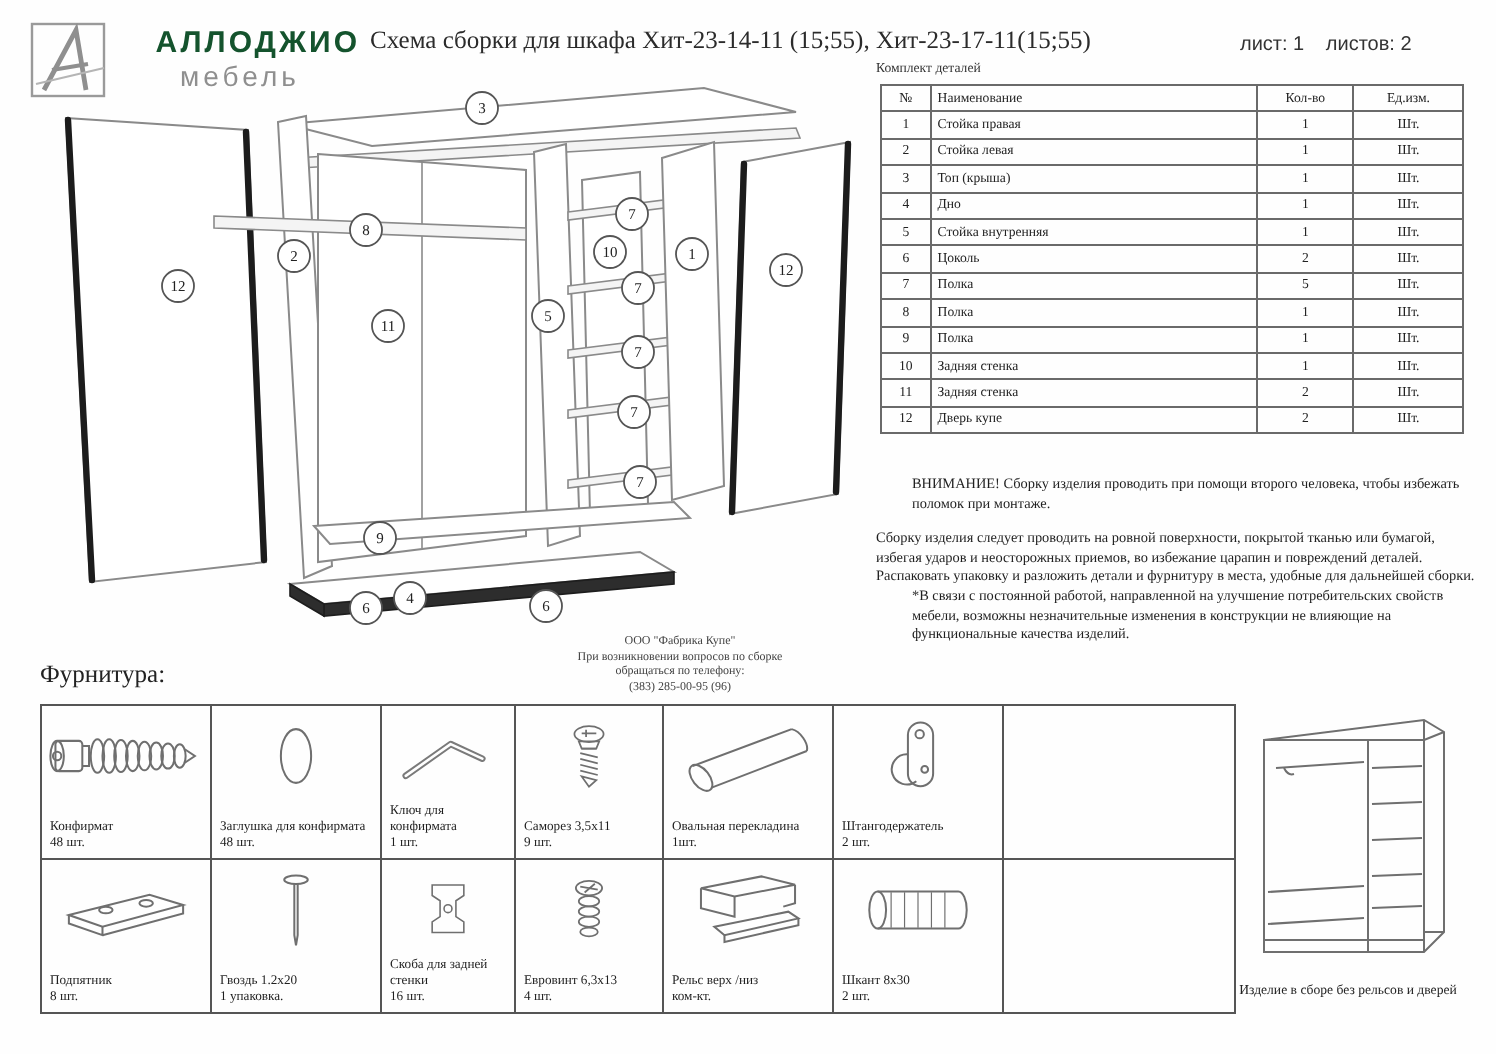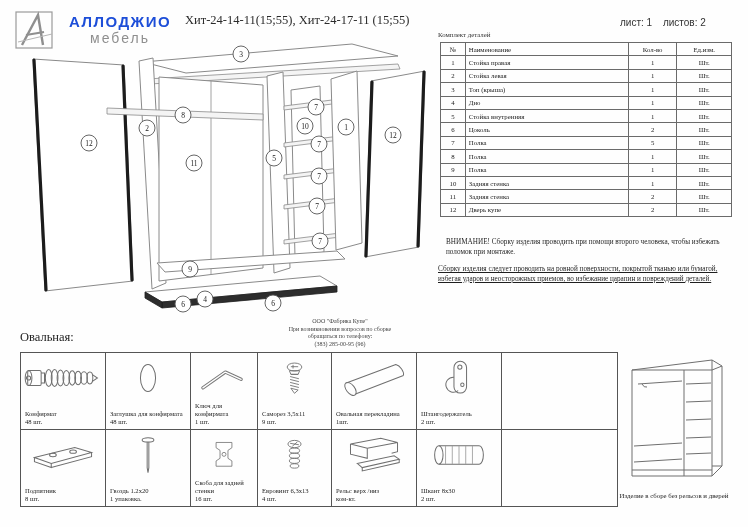--- a/index.html
+++ b/index.html
@@ -2,41 +2,41 @@
 <html><head>
 <meta charset="utf-8">
 <style>
   html,body{margin:0;padding:0;background:#fff;}
   #page{position:relative;width:748px;height:527px;background:#fefefe;overflow:hidden;
         font-family:"Liberation Serif",serif;color:#2b2b2b;}
   
   #logo{position:absolute;left:14px;top:9px;width:42px;height:40px;}
   #brand{position:absolute;left:60px;top:13px;width:120px;text-align:center;}
   #brand .b1{font-family:"Liberation Sans",sans-serif;font-weight:bold;font-size:15px;
-             letter-spacing:1.5px;color:#1d4ed8;}
+             letter-spacing:1.5px;color:#14532d;text-align:right;}
   #brand .b2{font-family:"Liberation Sans",sans-serif;font-size:14px;letter-spacing:2px;color:#8f8f8f;}
   #title{position:absolute;left:185px;top:12px;width:380px;font-size:12.5px;line-height:16px;}
   #sheetinfo{position:absolute;left:620px;top:17px;width:120px;font-family:"Liberation Sans",sans-serif;
              font-size:10px;color:#333;}
   #sheetinfo span{margin-right:8px;text-align:right;}
   
   #parts-caption{position:absolute;left:438px;top:31px;font-size:6.8px;color:#333;}
   #parts-table{position:absolute;left:440px;top:42px;width:292px;border-collapse:collapse;
                font-size:6.8px;color:#222;}
   #parts-table th,#parts-table td{border:1px solid #6a6a6a;padding:0 3px;height:12.4px;
                font-weight:normal;text-align:left;white-space:nowrap;}
   #parts-table th{font-size:6.8px;}
   #parts-table td:nth-child(1),#parts-table th:nth-child(1){width:18px;text-align:center;}
   #parts-table td:nth-child(2),#parts-table th:nth-child(2){width:158px;}
   #parts-table td:nth-child(3),#parts-table th:nth-child(3){width:42px;text-align:center;}
   #parts-table td:nth-child(4),#parts-table th:nth-child(4){width:48px;text-align:center;}
   
   #notes{position:absolute;left:438px;top:238px;width:302px;font-size:7.2px;line-height:9.6px;color:#1f1f1f;}
-  #notes p{margin:0 0 8px 8px;}
-  #notes p.tight{margin:0;text-decoration:underline;}
+  #notes p{margin:0 0 8px 18px;}
+  #notes p.tight{margin:0;}
   
   #contact{position:absolute;left:255px;top:318px;width:170px;text-align:center;
            font-size:6px;line-height:7.5px;color:#444;}
   
   #diagram{position:absolute;left:0;top:30px;width:448px;height:290px;}
   .panel{fill:#ffffff;stroke:#8a8a8a;stroke-width:1;}
   .thin{fill:#f4f4f4;stroke:#8a8a8a;stroke-width:0.8;}
   .dark{fill:#2d2d2d;stroke:#1d1d1d;stroke-width:0.8;}
   .dooredge{stroke:#1c1c1c;stroke-width:3.2;fill:none;stroke-linecap:round;}
   .callout circle{fill:#fff;stroke:#555;stroke-width:0.9;}
@@ -68,21 +68,21 @@
       <path d="M8,36 L24,6 L29,36" fill="none" stroke="#8f8f8f" stroke-width="2.4"></path>
       <path d="M12,26 L30,23" fill="none" stroke="#8f8f8f" stroke-width="2"></path>
       <path d="M4,33 L38,25" fill="none" stroke="#b5b5b5" stroke-width="1"></path>
     </svg>
   </div>
   <div id="brand">
     <div class="b1">АЛЛОДЖИО</div>
     <div class="b2">мебель</div>
   </div>
   <div id="title">
-    <div>Хит-24-14-11(15;55), Хит-24-17-11 (15;55)</div>
+    <div>Схема сборки для шкафа Хит-23-14-11 (15;55), Хит-23-17-11(15;55)</div>
   </div>
   <div id="sheetinfo">
     <span>лист: 1</span>
     <span>листов: 2</span>
   </div>
 
   <div id="parts-caption">Комплект деталей</div>
   <table id="parts-table">
     <thead>
       <tr>
@@ -164,20 +164,22 @@
           <td>Дверь купе</td>
           <td>2</td>
           <td>Шт.</td>
         </tr>
       </tbody>
   </table>
 
   <div id="notes">
     <p>ВНИМАНИЕ! Сборку изделия проводить при помощи второго человека, чтобы избежать поломок при монтаже.</p>
     <p class="tight">Сборку изделия следует проводить на ровной поверхности, покрытой тканью или бумагой, избегая ударов и неосторожных приемов, во избежание царапин и повреждений деталей.</p>
+    <p class="tight">Распаковать упаковку и разложить детали и фурнитуру в места, удобные для дальнейшей сборки.</p>
+    <p>*В связи с постоянной работой, направленной на улучшение потребительских свойств мебели, возможны незначительные изменения в конструкции не влияющие на функциональные качества изделий.</p>
   </div>
 
   <div id="contact">
     <div>ООО "Фабрика Купе"</div>
     <div>При возникновении вопросов по сборке</div>
     <div>обращаться по телефону:</div>
     <div>(383) 285-00-95 (96)</div>
   </div>
 
   <svg id="diagram" viewBox="0 30 448 290">
@@ -286,21 +288,21 @@
           <circle cx="205" cy="299" r="8"></circle>
           <text x="205" y="301.6">4</text>
         </g>
         <g class="callout">
           <circle cx="273" cy="303" r="8"></circle>
           <text x="273" y="305.6">6</text>
         </g>
       </g>
   </svg>
 
-  <div id="hw-title">Овальная:</div>
+  <div id="hw-title">Фурнитура:</div>
   <div id="hardware">
     <div class="hw-row">
         <div class="hw-cell">
           <div class="hw-icon"><svg viewBox="0 0 100 46">
               <g fill="none" stroke="#6f6f6f" stroke-width="1.2">
                 <rect x="8" y="14" width="16" height="18" rx="2"></rect>
                 <ellipse cx="9" cy="23" rx="4" ry="9"></ellipse>
                 <circle cx="9" cy="23" r="2.5"></circle>
                 <path d="M24,17 h4 v12 h-4"></path>
                 <ellipse cx="33" cy="23" rx="4" ry="10"></ellipse>

